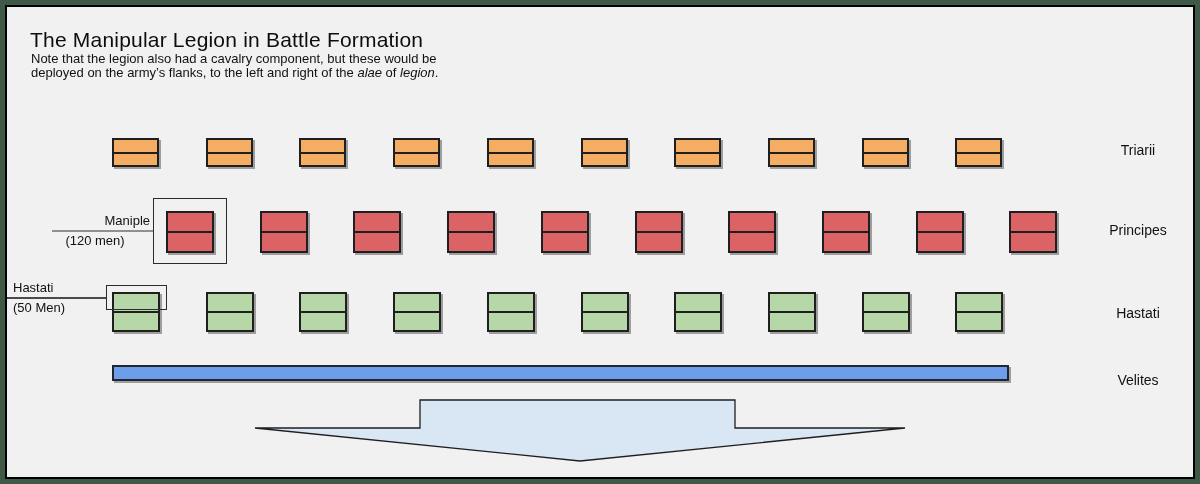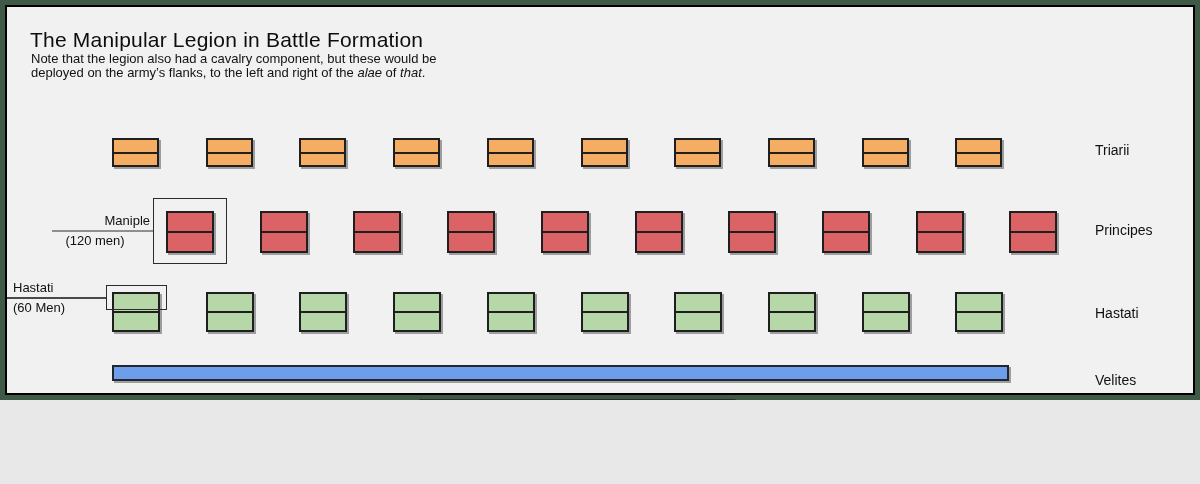--- a/index.html
+++ b/index.html
@@ -2,21 +2,21 @@
 <html><head>
 <meta charset="utf-8">
 <style>
   html,body{margin:0;padding:0;}
   body{
     width:1200px;height:484px;
     font-family:"Liberation Sans","DejaVu Sans",sans-serif;
     background:#e8e8e8;
   }
   #stage{
-    position:relative;width:1200px;height:400px;overflow:hidden;
+    position:relative;width:1200px;height:484px;overflow:hidden;
   }
   .frame-outer{
     position:absolute;inset:0;background:#3e5a47;
   }
   .frame-inner{
     position:absolute;left:5px;top:5px;right:5px;bottom:5px;
     background:#f1f1f1;border:2px solid #000;
   }
   .abs{position:absolute;}
   .page-title{
@@ -28,21 +28,21 @@
   }
   .maniple{
     position:absolute;border:2px solid #1f1f1f;
     box-shadow:2px 2px 0 rgba(90,90,90,0.55);
     box-sizing:border-box;
   }
   .century-divider{
     position:absolute;left:0;right:0;top:calc(50% - 1px);height:2px;
   }
   .row-label{
-    left:1095px;width:86px;
+    left:1095px;width:86px;text-align:center;
     font-size:14px;line-height:16px;color:#111;
   }
   .callout-box{
     position:absolute;border:1px solid #2b2b2b;background:transparent;
     box-sizing:border-box;
   }
   .callout-line{position:absolute;height:2px;}
   .callout-text{font-size:13px;line-height:15px;color:#111;}
   .velites-bar{
     left:112px;top:365px;width:893px;height:12px;
@@ -57,21 +57,21 @@
 </head>
 <body>
 
 <div id="stage">
   <div class="frame-outer"></div>
   <div class="frame-inner"></div>
 
   <div class="abs page-title">The Manipular Legion in Battle Formation</div>
   <div class="abs subtitle-note">
     <span>Note that the legion also had a cavalry component, but these would be</span><br>
-    <span>deployed on the army’s flanks, to the left and right of the </span><i>alae</i><span> of </span><i>that</i><span>.</span>
+    <span>deployed on the army’s flanks, to the left and right of the </span><i>alae</i><span> of </span><i>legion</i><span>.</span>
   </div>
 
   <div>
       <div class="maniple" style="left: 112px; top: 138px; width: 47px; height: 29px; background: rgb(245, 173, 100); border-color: rgb(31, 31, 31);">
         <div class="century-divider" style="background: rgb(31, 31, 31);"></div>
       </div>
       <div class="maniple" style="left: 206px; top: 138px; width: 47px; height: 29px; background: rgb(245, 173, 100); border-color: rgb(31, 31, 31);">
         <div class="century-divider" style="background: rgb(31, 31, 31);"></div>
       </div>
       <div class="maniple" style="left: 299px; top: 138px; width: 47px; height: 29px; background: rgb(245, 173, 100); border-color: rgb(31, 31, 31);">
@@ -172,18 +172,18 @@
   <div class="abs row-label" style="top:372px;">Velites</div>
 
   <div class="callout-box" style="left:153px;top:198px;width:74px;height:66px;"></div>
   <div class="callout-line" style="left:52px;top:230px;width:101px;background:#8f8f8f;"></div>
   <div class="abs callout-text" style="left:40px;top:213px;width:110px;text-align:right;">Maniple</div>
   <div class="abs callout-text" style="left:40px;top:233px;width:110px;text-align:center;">(120 men)</div>
 
   <div class="callout-box" style="left:106px;top:285px;width:61px;height:25px;"></div>
   <div class="callout-line" style="left:7px;top:297px;width:99px;background:#4a4a4a;"></div>
   <div class="abs callout-text" style="left:13px;top:280px;width:90px;">Hastati</div>
-  <div class="abs callout-text" style="left:13px;top:300px;width:90px;">(60 Men)</div>
+  <div class="abs callout-text" style="left:13px;top:300px;width:90px;">(50 Men)</div>
 
   <svg class="abs" style="left:250px;top:398px;" width="660" height="66" viewBox="0 0 660 66">
     <polygon points="5,30 170,30 170,2 485,2 485,30 655,30 330,63" stroke-width="1.3" stroke-linejoin="miter" fill="#d9e7f4" stroke="#1f1f1f"></polygon>
   </svg>
 </div>
 
 </body></html>

